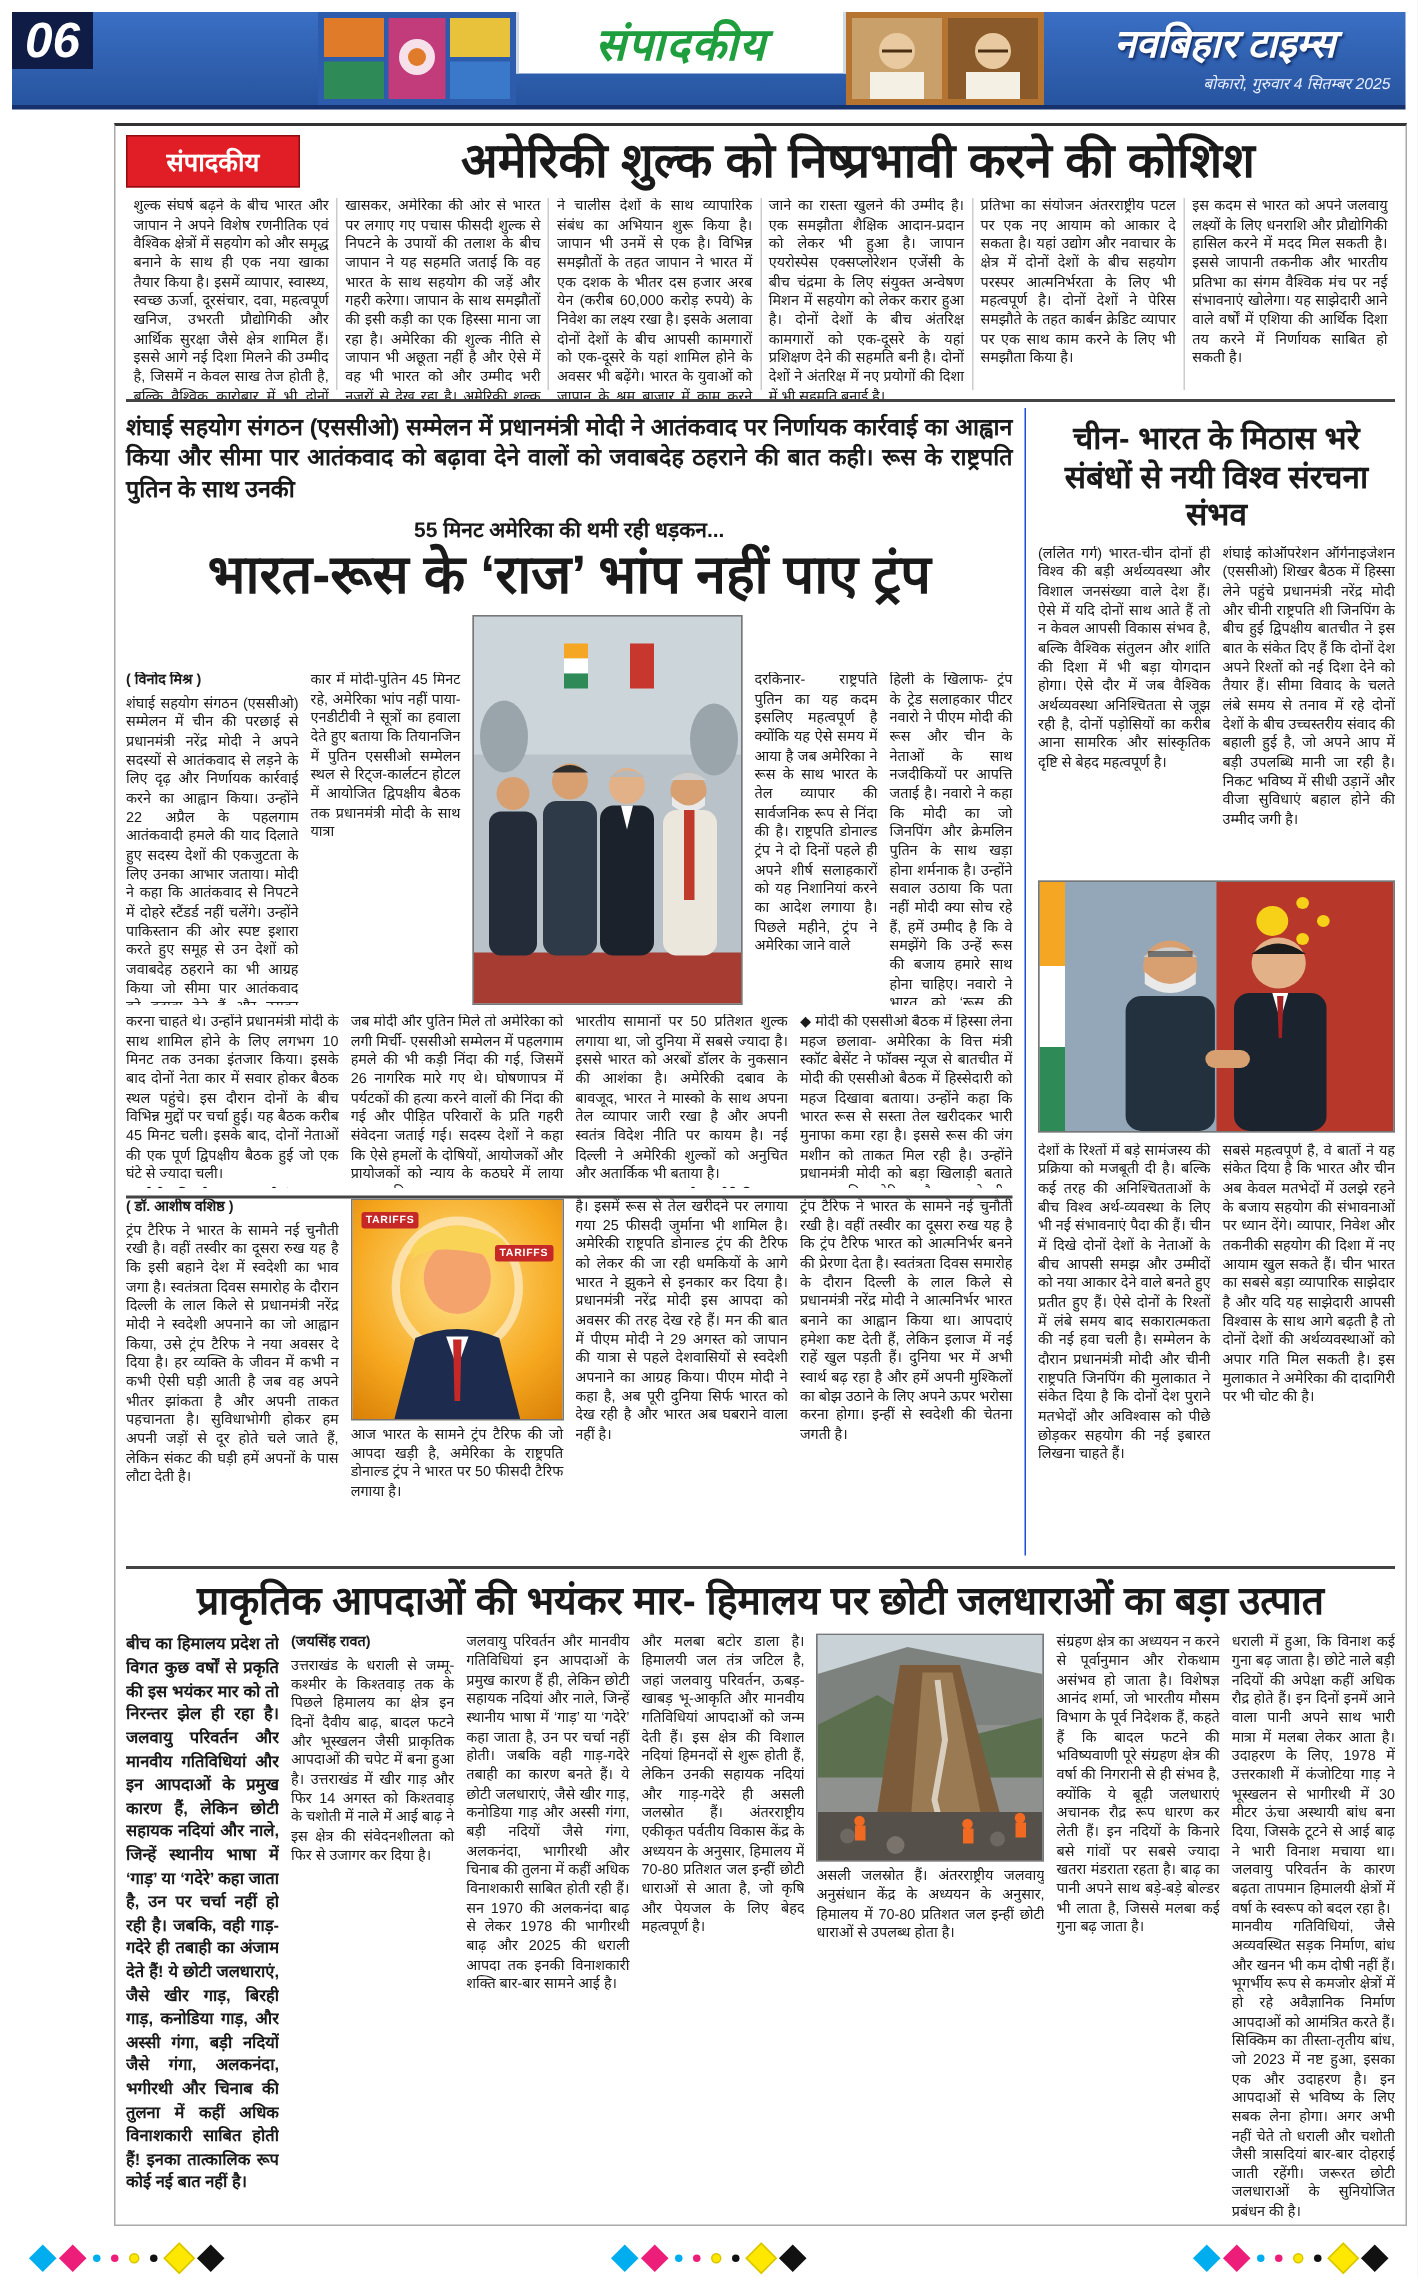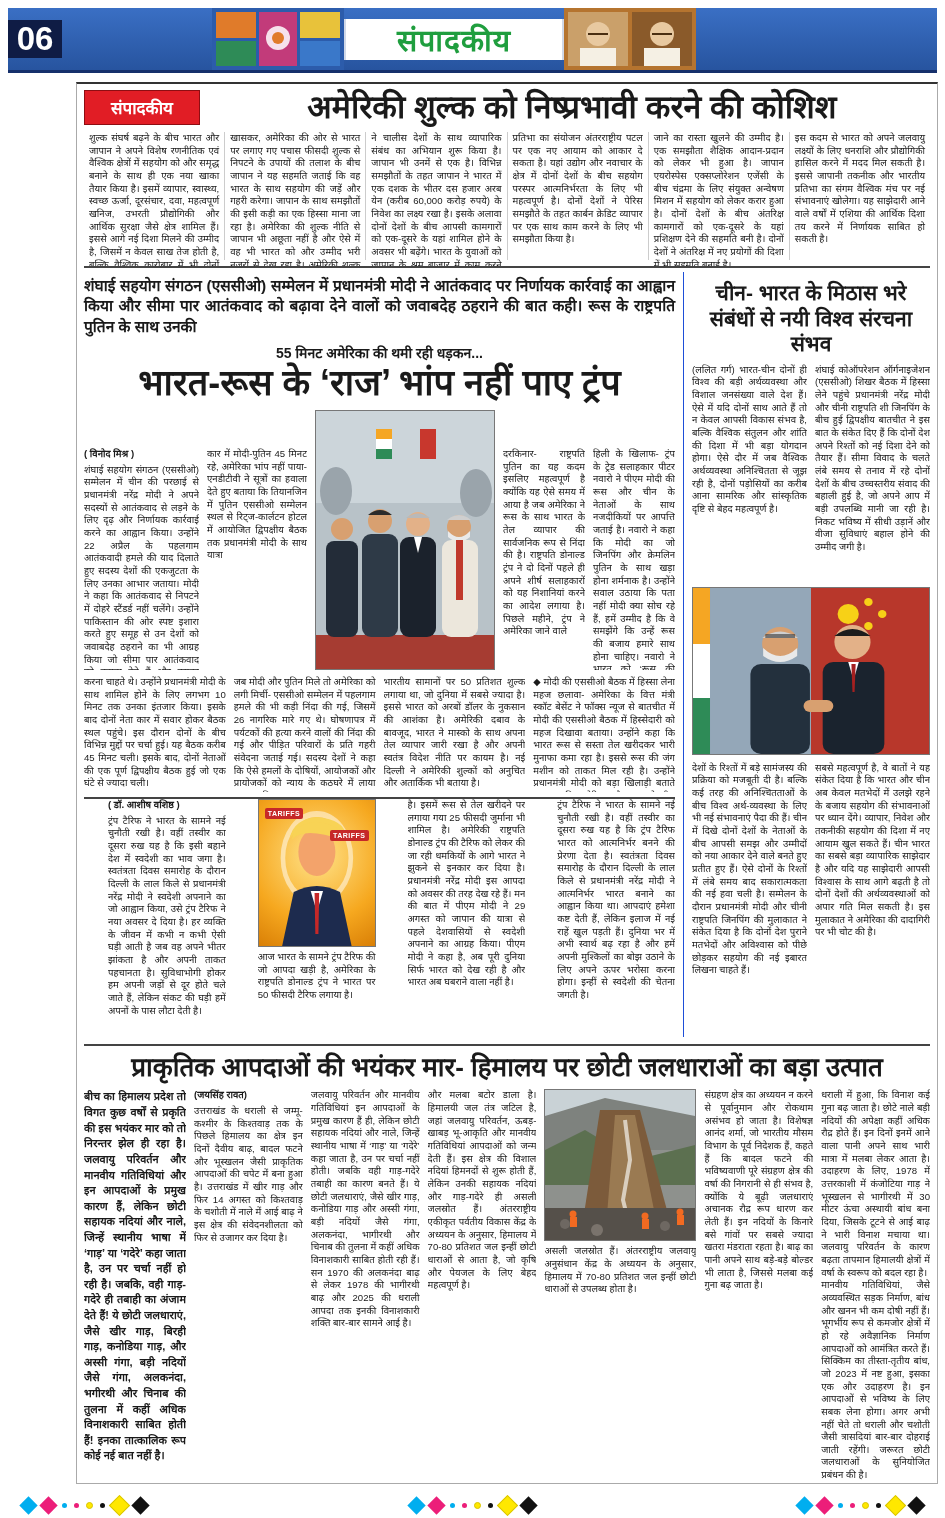--- a/index.html
+++ b/index.html
@@ -1,20 +1,20 @@
 <!DOCTYPE html>
 <html lang="hi"><head>
 <meta charset="utf-8">
 <style>
   html,body{margin:0;padding:0;background:#f2f2f0;}
   body{width:945px;height:1518px;position:relative;font-family:"Liberation Sans","DejaVu Sans",sans-serif;color:#1a1a1a;overflow:hidden;}
   .page{position:absolute;inset:0;background:#fff;}
 
   
-  .masthead{position:absolute;top:8px;left:8px;right:8px;height:62px;display:flex;align-items:center;background:linear-gradient(180deg,#3a6fc4,#27549f);border-bottom:3px solid #16306b;}
+  .masthead{position:absolute;top:8px;left:8px;right:8px;height:62px;display:flex;align-items:flex-start;background:linear-gradient(180deg,#3a6fc4,#27549f);border-bottom:3px solid #16306b;font-style:italic;}
   .pagenum{flex:0 0 54px;background:#0f1c45;color:#fff;font-size:33px;font-weight:bold;display:flex;align-items:center;justify-content:center;}
   .head-spacer{flex:0 0 150px;}
   .collage{flex:0 0 132px;overflow:hidden;}
   .collage svg{display:block;width:100%;height:100%;}
   .head-center{flex:0 0 216px;background:#fff;display:flex;align-items:center;justify-content:center;border-left:2px solid #d0d8e8;border-right:2px solid #d0d8e8;}
   .section-title{color:#1f9e3e;font-size:30px;font-weight:bold;letter-spacing:1px;}
   .masthead-right{flex:1;display:flex;flex-direction:column;justify-content:center;padding:2px 10px;}
   .paper-name{color:#fff;font-size:26px;font-weight:bold;text-align:center;text-shadow:1px 1px 2px #10295e;}
   .dateline{color:#e8eeff;font-size:10.5px;text-align:right;margin-top:2px;}
 
@@ -53,21 +53,21 @@
   .sco-photo{flex:0 0 178px;height:258px;}
   .photo svg{display:block;width:100%;height:100%;}
 
   .ma-bottom{display:flex;gap:8px;height:116px;overflow:hidden;margin-top:6px;border-bottom:2px solid #444;padding-bottom:5px;}
   .ma-bottom > div{flex:1;overflow:hidden;}
   .tail-b{font-weight:bold;margin-top:2px;}
 
   
   .ta-head{text-align:center;font-size:24px;font-weight:bold;margin:7px 0 5px;}
   .ta-row{display:flex;gap:8px;height:238px;overflow:hidden;}
-  .ta-row > div{flex:1;overflow:hidden;margin-left:24px;}
+  .ta-row > div{flex:1;overflow:hidden;}
   .ta-photo-col{flex:0 0 150px;}
   .trump-photo{height:146px;background:radial-gradient(circle at 50% 38%,#ffe38a,#f6a81f 62%,#d97f06);margin-bottom:4px;}
   .chip{position:absolute;background:#c62828;color:#fff;font-size:7px;font-weight:bold;padding:1px 3px;border-radius:2px;letter-spacing:.5px;}
   .chip1{top:8px;left:6px;}
   .chip2{top:30px;right:6px;}
 
   
   .cn-head{font-size:21px;font-weight:bold;text-align:center;line-height:1.22;margin:8px 4px 7px;}
   .cn-cols{display:flex;gap:8px;height:216px;overflow:hidden;}
   .cn-cols > p, .cn-cols > div{flex:1;overflow:hidden;}
@@ -119,35 +119,39 @@
         <rect x="4" y="4" width="60" height="54" fill="#caa06a"></rect>
         <rect x="68" y="4" width="60" height="54" fill="#8a5a2a"></rect>
         <circle cx="34" cy="26" r="12" fill="#e8c9a0"></circle>
         <path d="M24 26 h20" stroke="#4a2f12" stroke-width="2" fill="none"></path>
         <circle cx="98" cy="26" r="12" fill="#e8c9a0"></circle>
         <path d="M88 26 h20" stroke="#4a2f12" stroke-width="2" fill="none"></path>
         <rect x="16" y="40" width="36" height="18" fill="#f5f0e4"></rect>
         <rect x="80" y="40" width="36" height="18" fill="#f5f0e4"></rect>
       </svg>
     </div>
+    <div class="masthead-right">
+      <div class="paper-name">नवबिहार टाइम्स</div>
+      <div class="dateline">बोकारो, गुरुवार 4 सितम्बर 2025</div>
+    </div>
   </header>
 
   <main class="content">
 
     <section>
       <div class="ed-row">
         <div class="ed-label">संपादकीय</div>
         <h1 class="ed-headline">अमेरिकी शुल्क को निष्प्रभावी करने की कोशिश</h1>
       </div>
       <div class="ed-cols bodytxt">
         <p>शुल्क संघर्ष बढ़ने के बीच भारत और जापान ने अपने विशेष रणनीतिक एवं वैश्विक क्षेत्रों में सहयोग को और समृद्ध बनाने के साथ ही एक नया खाका तैयार किया है। इसमें व्यापार, स्वास्थ्य, स्वच्छ ऊर्जा, दूरसंचार, दवा, महत्वपूर्ण खनिज, उभरती प्रौद्योगिकी और आर्थिक सुरक्षा जैसे क्षेत्र शामिल हैं। इससे आगे नई दिशा मिलने की उम्मीद है, जिसमें न केवल साख तेज होती है, बल्कि वैश्विक कारोबार में भी दोनों देशों की साख मजबूत होगी।</p>
         <p>खासकर, अमेरिका की ओर से भारत पर लगाए गए पचास फीसदी शुल्क से निपटने के उपायों की तलाश के बीच जापान ने यह सहमति जताई कि वह भारत के साथ सहयोग की जड़ें और गहरी करेगा। जापान के साथ समझौतों की इसी कड़ी का एक हिस्सा माना जा रहा है। अमेरिका की शुल्क नीति से जापान भी अछूता नहीं है और ऐसे में वह भी भारत को और उम्मीद भरी नजरों से देख रहा है। अमेरिकी शुल्क को निष्प्रभावी करने की कोशिशों में यह कदम अहम है।</p>
         <p>ने चालीस देशों के साथ व्यापारिक संबंध का अभियान शुरू किया है। जापान भी उनमें से एक है। विभिन्न समझौतों के तहत जापान ने भारत में एक दशक के भीतर दस हजार अरब येन (करीब 60,000 करोड़ रुपये) के निवेश का लक्ष्य रखा है। इसके अलावा दोनों देशों के बीच आपसी कामगारों को एक-दूसरे के यहां शामिल होने के अवसर भी बढ़ेंगे। भारत के युवाओं को जापान के श्रम बाजार में काम करने का मौका देने के लिए भी एक कार्ययोजना बनी है। माना जा रहा है कि इससे पांच लाख भारतीय प्रशिक्षित कामगारों के जापान</p>
+        <p>जाने का रास्ता खुलने की उम्मीद है। एक समझौता शैक्षिक आदान-प्रदान को लेकर भी हुआ है। जापान एयरोस्पेस एक्सप्लोरेशन एजेंसी के बीच चंद्रमा के लिए संयुक्त अन्वेषण मिशन में सहयोग को लेकर करार हुआ है। दोनों देशों के बीच अंतरिक्ष कामगारों को एक-दूसरे के यहां प्रशिक्षण देने की सहमति बनी है। दोनों देशों ने अंतरिक्ष में नए प्रयोगों की दिशा में भी सहमति बनाई है।</p>
         <p>प्रतिभा का संयोजन अंतरराष्ट्रीय पटल पर एक नए आयाम को आकार दे सकता है। यहां उद्योग और नवाचार के क्षेत्र में दोनों देशों के बीच सहयोग परस्पर आत्मनिर्भरता के लिए भी महत्वपूर्ण है। दोनों देशों ने पेरिस समझौते के तहत कार्बन क्रेडिट व्यापार पर एक साथ काम करने के लिए भी समझौता किया है।</p>
-        <p>जाने का रास्ता खुलने की उम्मीद है। एक समझौता शैक्षिक आदान-प्रदान को लेकर भी हुआ है। जापान एयरोस्पेस एक्सप्लोरेशन एजेंसी के बीच चंद्रमा के लिए संयुक्त अन्वेषण मिशन में सहयोग को लेकर करार हुआ है। दोनों देशों के बीच अंतरिक्ष कामगारों को एक-दूसरे के यहां प्रशिक्षण देने की सहमति बनी है। दोनों देशों ने अंतरिक्ष में नए प्रयोगों की दिशा में भी सहमति बनाई है।</p>
         <p>इस कदम से भारत को अपने जलवायु लक्ष्यों के लिए धनराशि और प्रौद्योगिकी हासिल करने में मदद मिल सकती है। इससे जापानी तकनीक और भारतीय प्रतिभा का संगम वैश्विक मंच पर नई संभावनाएं खोलेगा। यह साझेदारी आने वाले वर्षों में एशिया की आर्थिक दिशा तय करने में निर्णायक साबित हो सकती है।</p>
       </div>
     </section>
 
     <div class="mid">
       <div class="left-zone">
         <p class="lead-strip">शंघाई सहयोग संगठन (एससीओ) सम्मेलन में प्रधानमंत्री मोदी ने आतंकवाद पर निर्णायक कार्रवाई का आह्वान किया और सीमा पार आतंकवाद को बढ़ावा देने वालों को जवाबदेह ठहराने की बात कही। रूस के राष्ट्रपति पुतिन के साथ उनकी</p>
         <div class="kicker">55 मिनट अमेरिका की थमी रही धड़कन...</div>
         <h2 class="main-headline">भारत-रूस के ‘राज’ भांप नहीं पाए ट्रंप</h2>
 

